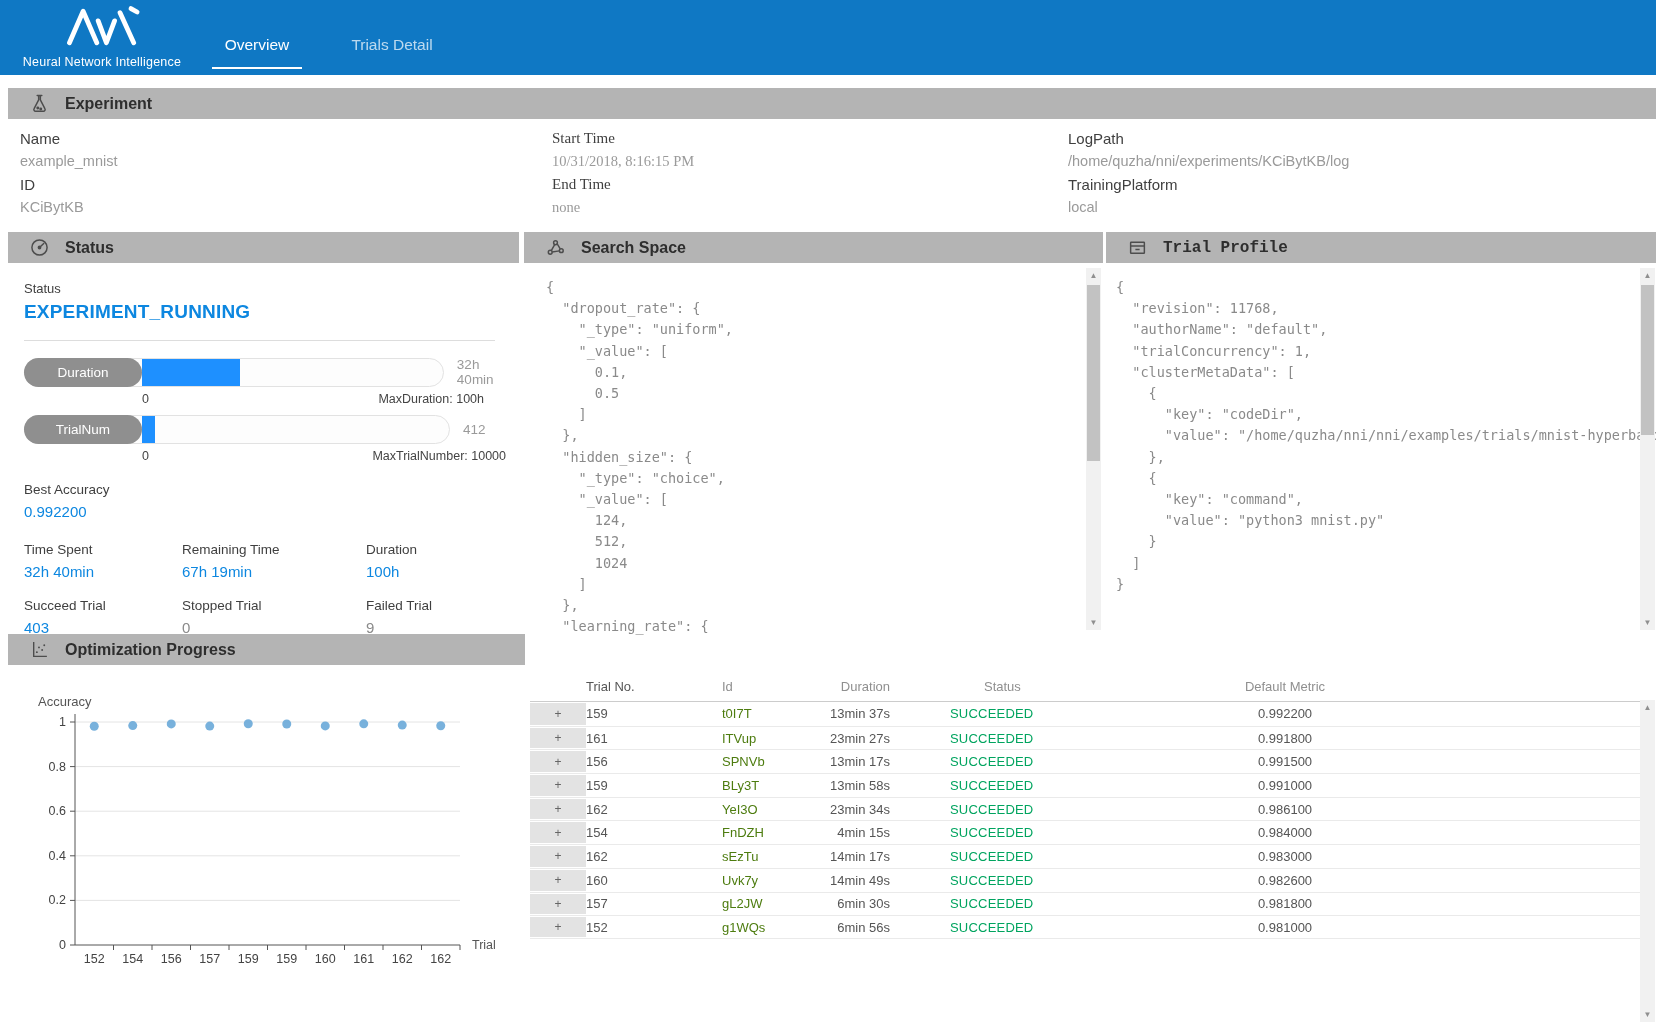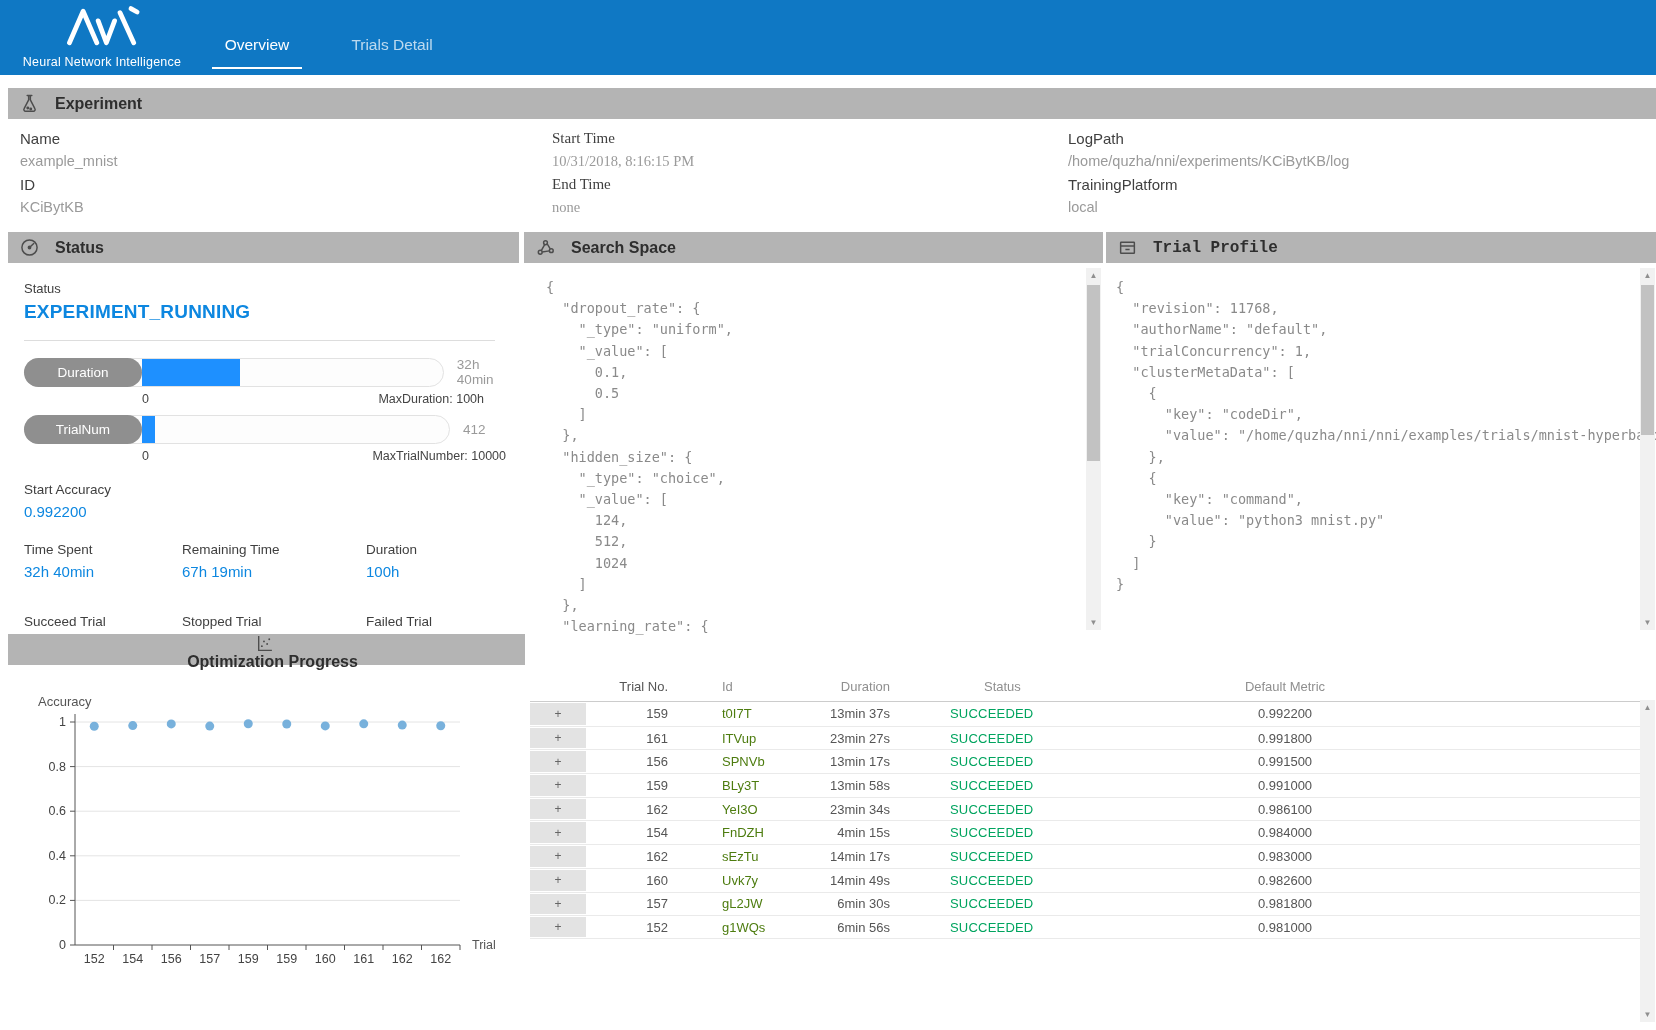--- a/index.html
+++ b/index.html
@@ -13,21 +13,21 @@
 
 
 .topbar{position:absolute;top:0;left:0;right:0;height:75px;background:var(--header-blue);}
 .logo{position:absolute;left:64px;top:4px;}
 .logo-text{position:absolute;left:14px;top:55px;width:176px;text-align:center;color:#fff;font-size:12.5px;letter-spacing:.2px;}
 .tab{position:absolute;top:36px;text-align:center;font-size:15.5px;cursor:pointer;}
 .tab-active{left:212px;width:90px;color:#fff;padding-bottom:13px;border-bottom:2px solid #fff;}
 .tab-idle{left:332px;width:120px;color:rgba(255,255,255,.72);}
 
 
-.secbar{position:absolute;height:31px;background:var(--barbg);display:flex;align-items:center;padding-left:12px;}
+.secbar{position:absolute;height:31px;background:var(--barbg);display:flex;align-items:center;padding-left:22px;}
 .secbar .ic{width:20px;height:20px;margin-right:15px;display:flex;align-items:center;}
 .secbar .t{font-size:16px;font-weight:bold;color:#2e2e2e;}
 
 
 .exp-col{position:absolute;top:130px;}
 .f-label{font-size:15px;color:var(--label);height:23px;}
 .f-value{font-size:14.5px;color:var(--muted);height:23px;}
 
 
 .status-body{position:absolute;left:24px;top:281px;width:495px;}
@@ -40,39 +40,39 @@
 .pbar-zone{position:absolute;left:118px;top:1px;bottom:1px;right:1px;overflow:hidden;}
 .pbar-fill{height:100%;background:var(--fill);}
 .pbar-pill{position:absolute;left:0;top:0;width:118px;height:29px;border-radius:15px;background:#8f8f8f;color:#fff;font-size:13.5px;display:flex;align-items:center;justify-content:center;}
 .pbar-val{margin-left:13px;font-size:13.5px;color:var(--muted);}
 .pbar-info{display:flex;justify-content:space-between;padding-left:118px;margin-top:5px;font-size:12.5px;color:#444;}
 .best{margin-top:19px;}
 .stat-label{font-size:13.5px;color:var(--label);height:21px;}
 .stat-value{font-size:15px;height:22px;}
 .blue{color:var(--accent);}
 .gray{color:#8a8a8a;}
-.stats-grid{display:grid;grid-template-columns:158px 184px 1fr;margin-top:17px;row-gap:29px;}
+.stats-grid{display:grid;grid-template-columns:158px 184px 1fr;margin-top:17px;row-gap:13px;}
 
 
 .json{position:absolute;white-space:pre;font-size:13.5px;line-height:21.2px;color:var(--json);}
 
 
 .vscroll{position:absolute;width:15px;background:#f1f1f1;}
 .vs-arrow{position:absolute;left:0;width:15px;height:15px;color:#8f8f8f;font-size:8px;display:flex;align-items:center;justify-content:center;cursor:pointer;}
 .vs-up{top:0;} .vs-down{bottom:0;}
 .vs-thumb{position:absolute;left:1px;width:13px;background:#c2c2c2;cursor:pointer;}
 
 
 .table{position:absolute;left:530px;top:672px;width:1110px;}
 .thead,.trow{display:grid;grid-template-columns:56px 92px 152px 120px 200px 270px 1fr;align-items:center;}
 .thead{height:30px;font-size:13px;color:#8f8f8f;border-bottom:1px solid #ccc;}
 .trow{height:23.7px;border-top:1px solid #eaeaea;font-size:13px;}
 .trow:first-of-type{border-top:none;}
 .trow:last-of-type{border-bottom:1px solid #eaeaea;}
-.c-no{text-align:right;padding-right:10px;color:#555;}
+.c-no{padding-right:10px;color:#555;}
 .c-id{padding-left:44px;color:#4d7c0f;}
 .c-dur{text-align:right;padding-right:60px;color:#555;}
 .c-status{color:var(--green);letter-spacing:.2px;}
 .h-status{padding-left:34px;color:#8f8f8f;}
 .c-metric{text-align:center;color:#555;}
 .c-exp{height:100%;background:#e3e3e3;border-top:1px solid #fff;border-bottom:1px solid #fff;display:flex;align-items:center;justify-content:center;color:#666;font-size:12px;cursor:pointer;}
 .h-exp{background:transparent;}
 </style>
 </head>
 <body>
@@ -165,21 +165,21 @@
         <div class="pbar-pill">TrialNum</div>
       </div>
       <div class="pbar-val">412</div>
     </div>
     <div class="pbar-info" style="width:482px;">
       <span>0</span>
       <span>MaxTrialNumber: 10000</span>
     </div>
 
     <div class="best">
-      <div class="stat-label">Start Accuracy</div>
+      <div class="stat-label">Best Accuracy</div>
       <div class="stat-value blue">0.992200</div>
     </div>
 
     <div class="stats-grid">
       <div>
         <div class="stat-label">Time Spent</div>
         <div class="stat-value blue">32h 40min</div>
       </div>
       <div>
         <div class="stat-label">Remaining Time</div>
@@ -261,21 +261,21 @@
       "value": "python3 mnist.py"
     }
   ]
 }</pre>
   <div class="vscroll" style="left:1640px;top:268px;height:362px;">
     <div class="vs-arrow vs-up">▲</div>
     <div class="vs-thumb" style="top:17px;height:150px;"></div>
     <div class="vs-arrow vs-down">▼</div>
   </div>
 
-  <div class="secbar" style="left:8px;top:634px;width:517px;flex-direction:column;">
+  <div class="secbar" style="left:8px;top:634px;width:517px;">
     <span class="ic">
       <svg width="19" height="19" viewBox="0 0 18 18" fill="none" stroke="#4d4d4d" stroke-width="1.3">
         <path d="M3.5 2v13.5H16"></path>
         <circle cx="6.5" cy="11.5" r=".9" fill="#4d4d4d" stroke="none"></circle>
           <circle cx="8.5" cy="7" r=".9" fill="#4d4d4d" stroke="none"></circle>
         <circle cx="11.5" cy="9.5" r=".9" fill="#4d4d4d" stroke="none"></circle>
           <circle cx="13.5" cy="5" r=".9" fill="#4d4d4d" stroke="none"></circle>
       </svg>
     </span>
     <span class="t">Optimization Progress</span>

